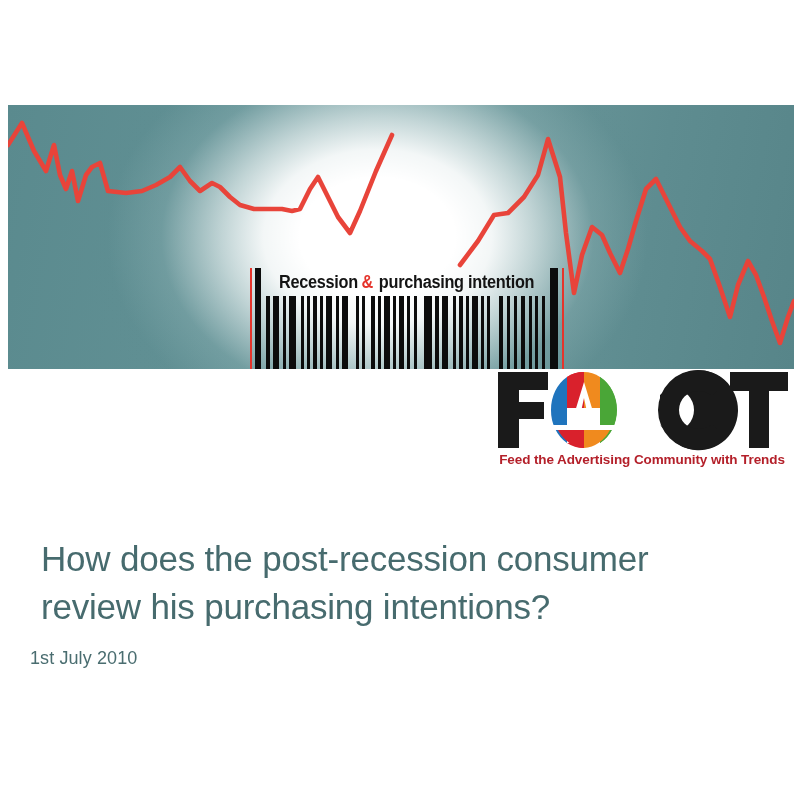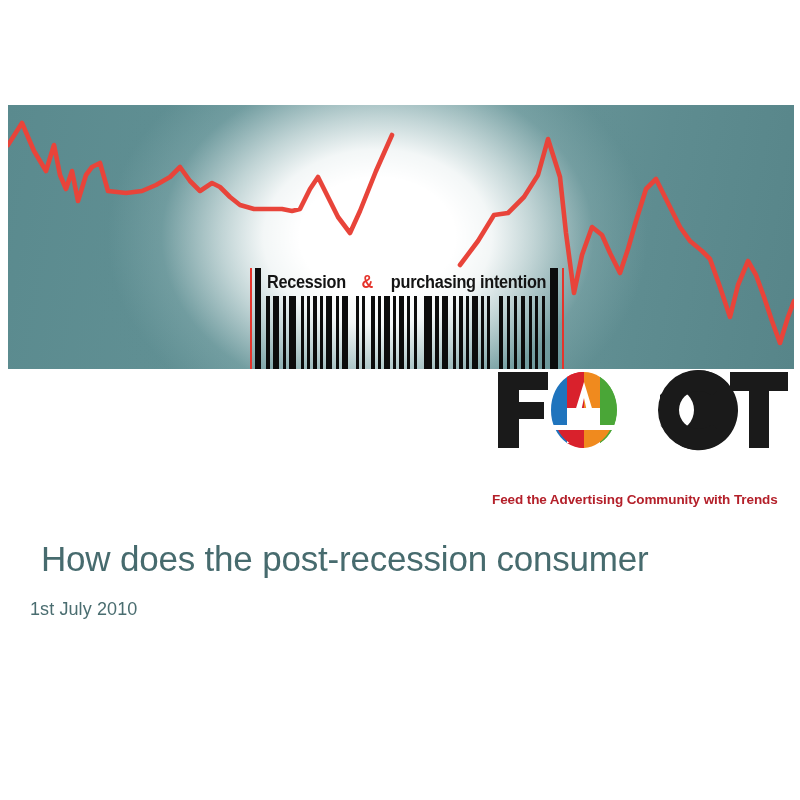--- a/index.html
+++ b/index.html
@@ -63,21 +63,20 @@
   #barcode-title-row {
     position: absolute;
     left: 14px;
     top: 0px;
     width: 292px;
     height: 28px;
     display: flex;
     align-items: center;
     justify-content: center;
     white-space: nowrap;
-    gap: 12px;
   }
   .bc-title-text {
     font-family: "Liberation Sans", sans-serif;
     font-weight: bold;
     font-size: 17.5px;
     letter-spacing: -0.3px;
     color: #141414;
     transform: scaleX(0.93);
     transform-origin: center;
   }
@@ -123,27 +122,27 @@
     left: 0;
     top: 0;
     width: 300px;
     height: 84px;
   }
   #fact-tagline {
     position: absolute;
     left: 0;
     top: 84px;
     width: 300px;
+    text-align: center;
     font-family: "Liberation Sans", sans-serif;
     font-size: 13.5px;
     font-weight: bold;
     color: #b4202a;
     letter-spacing: -0.1px;
     white-space: nowrap;
-    margin-top: 40px;
   }
 
   
   #title-block {
     position: absolute;
     left: 30px;
     top: 524px;
     width: 730px;
   }
   #slide-title {
@@ -276,17 +275,18 @@
 
       <path fill="#1a1a1a" d="M238,4 L296,4 L296,23 L277,23 L277,80 L257,80 L257,23 L238,23 Z"></path>
     </svg>
 
     <div id="fact-tagline">Feed the Advertising Community with Trends</div>
   </div>
 
   <div id="title-block">
     <h1 id="slide-title">
       <span class="title-line">How does the post-recession consumer</span>
+      <span class="title-line">review his purchasing intentions?</span>
     </h1>
     <div id="slide-date">1st July 2010</div>
   </div>
 
 </div>
 
 </body></html>

